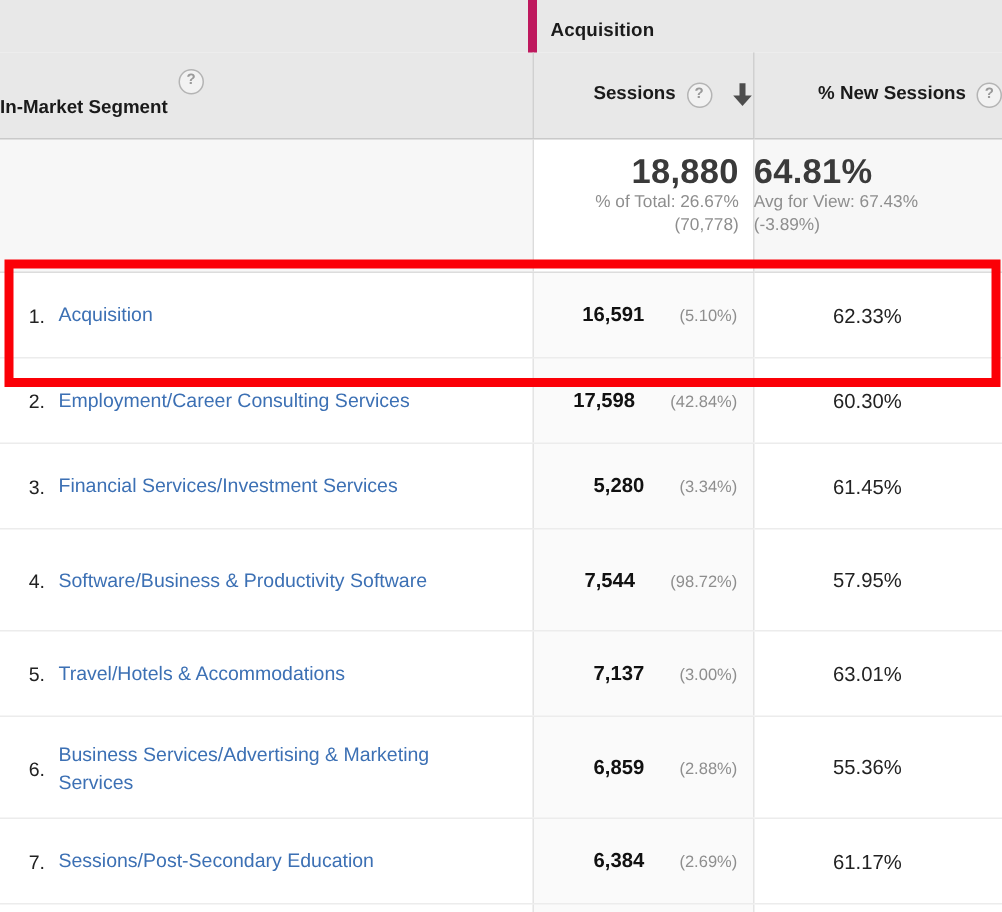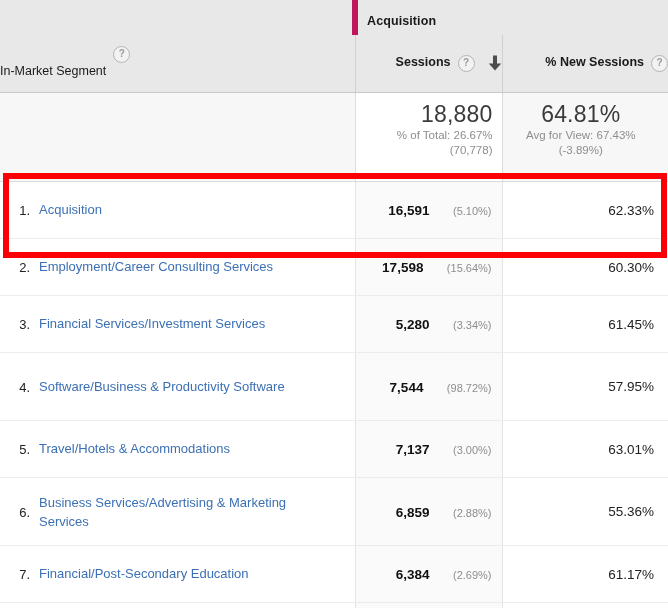--- a/index.html
+++ b/index.html
@@ -59,21 +59,21 @@
     vertical-align: middle !important;
   }
   .dim-head-inner {
     display: flex;
     align-items: center;
     gap: 7px;
     margin-top: -18px;
   }
   .dim-head-label {
     font-size: 12.5px;
-    font-weight: normal;
+    font-weight: bold;
     color: #1a1a1a;
     margin-top: 32px;
   }
   .metric-head-cell {
     border-left: 1px solid #d0d0d0;
     padding: 0 9px 0 0;
   }
   .metric-head-inner {
     display: flex;
     align-items: flex-start;
@@ -122,27 +122,27 @@
   }
   .sum-sess {
     background: #ffffff;
     border-left: 1px solid #dcdcdc;
     text-align: right;
     padding: 8px 9px 0 0 !important;
   }
   .sum-new {
     background: #f7f7f7;
     border-left: 1px solid #dcdcdc;
-    text-align: center;
+    text-align: left;
     padding: 8px 9px 0 0 !important;
   }
   .sum-big {
     font-size: 23px;
     color: #3a3a3a;
-    font-weight: normal;
+    font-weight: bold;
     line-height: 27px;
     letter-spacing: .2px;
   }
   .sum-sub {
     font-size: 11.5px;
     color: #8e8e8e;
     line-height: 15px;
   }
 
   
@@ -191,21 +191,21 @@
     font-weight: bold;
     color: #111111;
   }
   .sess-pct {
     font-size: 11px;
     color: #8e8e8e;
     margin-left: 19px;
   }
   .cell-new {
     border-left: 1px solid #e4e4e4;
-    text-align: right;
+    text-align: center;
     padding-right: 14px !important;
     font-size: 13.5px;
     color: #222222;
     white-space: nowrap;
   }
 
   .data-row.h-std td { height: 42px; }
 
   
   .highlight-box {
@@ -290,21 +290,21 @@
 
   <tr class="data-row h-std">
     <td class="cell-dim">
       <div class="dim-flex">
         <span class="rank">2.</span>
         <a class="dim-name">Employment/Career Consulting Services</a>
       </div>
     </td>
     <td class="cell-sess">
       <span class="sess-val">17,598</span>
-      <span class="sess-pct">(15.64%)</span>
+      <span class="sess-pct">(42.84%)</span>
     </td>
     <td class="cell-new">60.30%</td>
   </tr>
 
   <tr class="data-row h-std">
     <td class="cell-dim">
       <div class="dim-flex">
         <span class="rank">3.</span>
         <a class="dim-name">Financial Services/Investment Services</a>
       </div>
@@ -355,21 +355,21 @@
       <span class="sess-val">6,859</span>
       <span class="sess-pct">(2.88%)</span>
     </td>
     <td class="cell-new">55.36%</td>
   </tr>
 
   <tr class="data-row h-std">
     <td class="cell-dim">
       <div class="dim-flex">
         <span class="rank">7.</span>
-        <a class="dim-name">Financial/Post-Secondary Education</a>
+        <a class="dim-name">Sessions/Post-Secondary Education</a>
       </div>
     </td>
     <td class="cell-sess">
       <span class="sess-val">6,384</span>
       <span class="sess-pct">(2.69%)</span>
     </td>
     <td class="cell-new">61.17%</td>
   </tr>
 
   <tr class="data-row h-std">

